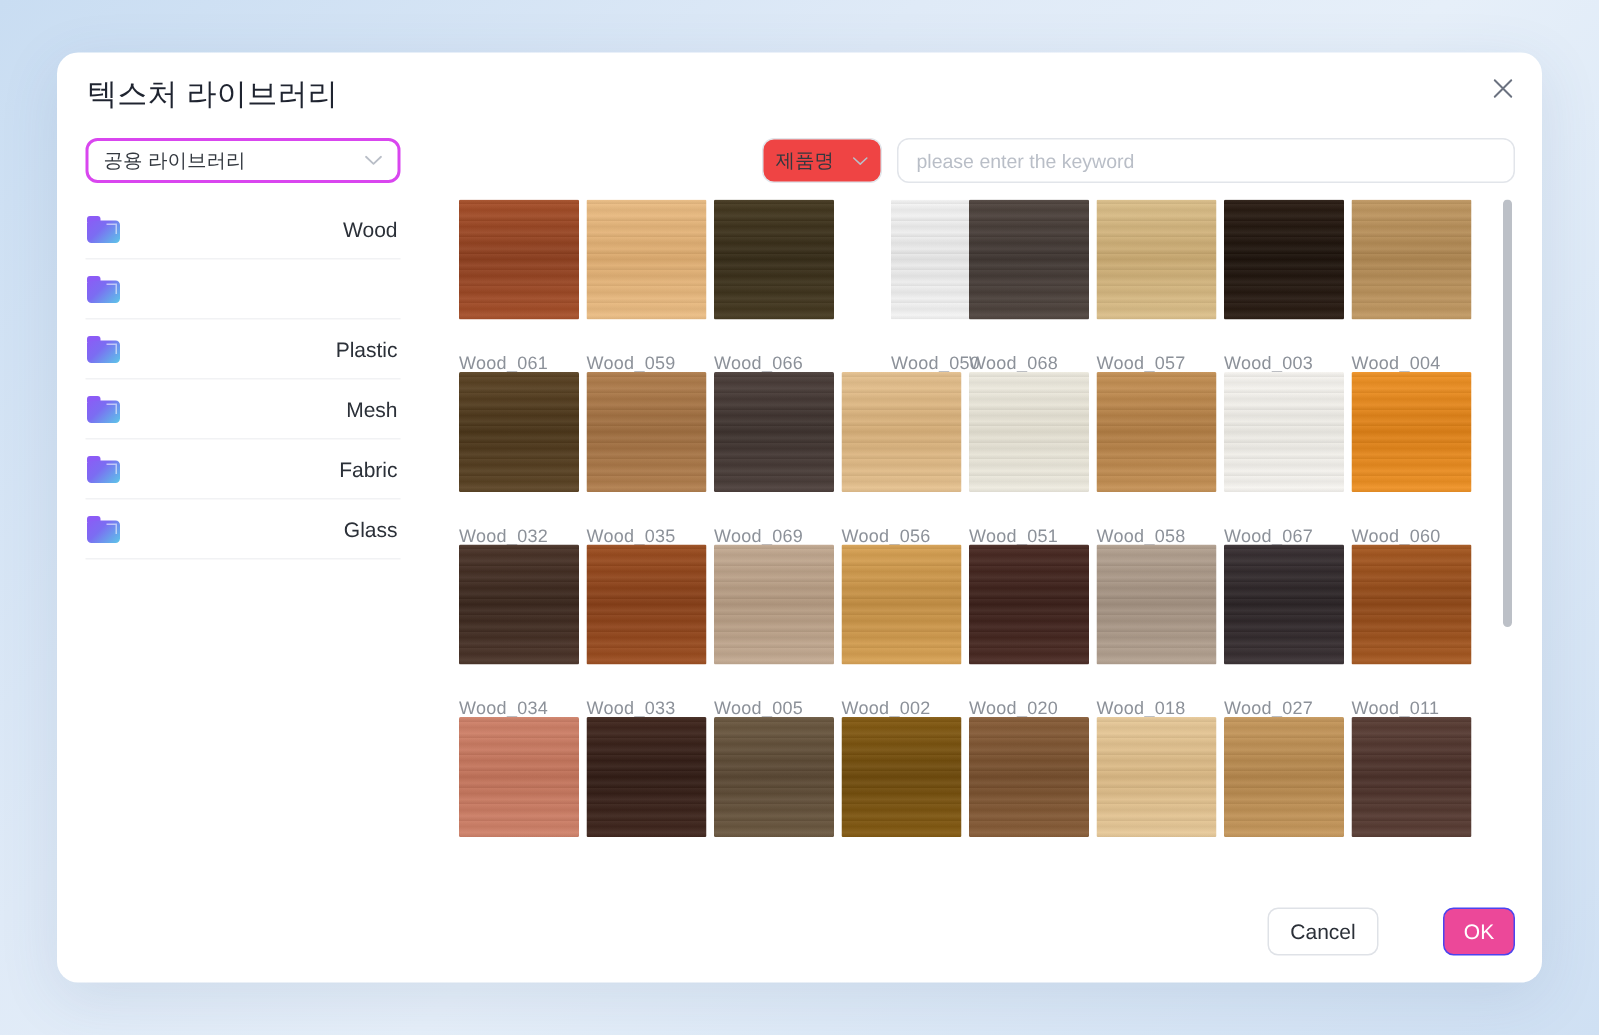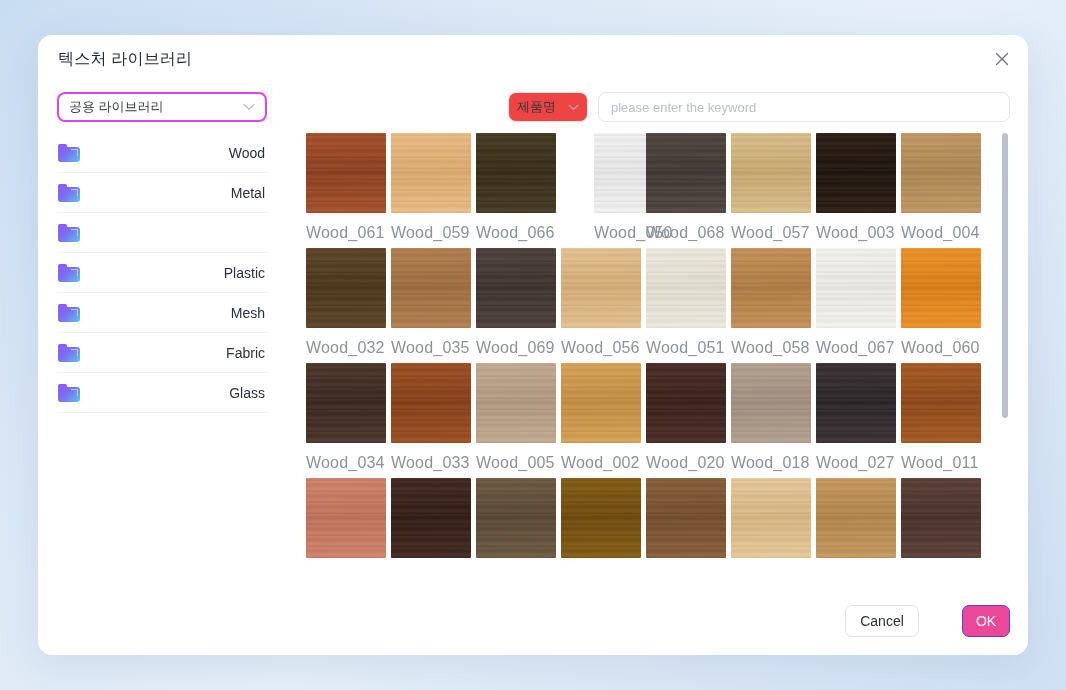--- a/index.html
+++ b/index.html
@@ -25,21 +25,21 @@
     overflow: hidden;
   }
 
   .modal-header {
     position: relative;
     height: 48px;
   }
   .modal-title {
     position: absolute;
     left: 20px; top: 14px;
-    font-size: 16px;
+    font-size: 20px;
     color: #1f2430;
     letter-spacing: .2px;
   }
   .close-btn {
     position: absolute;
     right: 14px; top: 12px;
     width: 24px; height: 24px;
     display: flex; align-items: center; justify-content: center;
     color: #6b7280;
     cursor: pointer;
@@ -155,22 +155,22 @@
   .tile-cell {
     position: absolute;
     width: 80px;
   }
   .swatch {
     width: 80px; height: 80px;
     border-radius: 1px;
     cursor: pointer;
   }
   .tile-label {
-    margin-top: 11px;
-    font-size: 16px;
+    margin-top: 22px;
+    font-size: 12px;
     color: #8c9199;
     letter-spacing: .2px;
     white-space: nowrap;
   }
 
   .scrollbar-track {
     position: absolute;
     right: 2px; top: 0;
     width: 6px; height: 455px;
   }
@@ -257,28 +257,20 @@
           <span class="sheet"></span>
         </span>
         <span class="label">Wood</span>
       </div>
       <div class="side-item">
         <span class="folder">
           <span class="tab"></span>
           <span class="body"></span>
           <span class="sheet"></span>
         </span>
-        <span class="label">Metal</span>
-      </div>
-      <div class="side-item">
-        <span class="folder">
-          <span class="tab"></span>
-          <span class="body"></span>
-          <span class="sheet"></span>
-        </span>
       </div>
       <div class="side-item">
         <span class="folder">
           <span class="tab"></span>
           <span class="body"></span>
           <span class="sheet"></span>
         </span>
         <span class="label">Plastic</span>
       </div>
       <div class="side-item">

